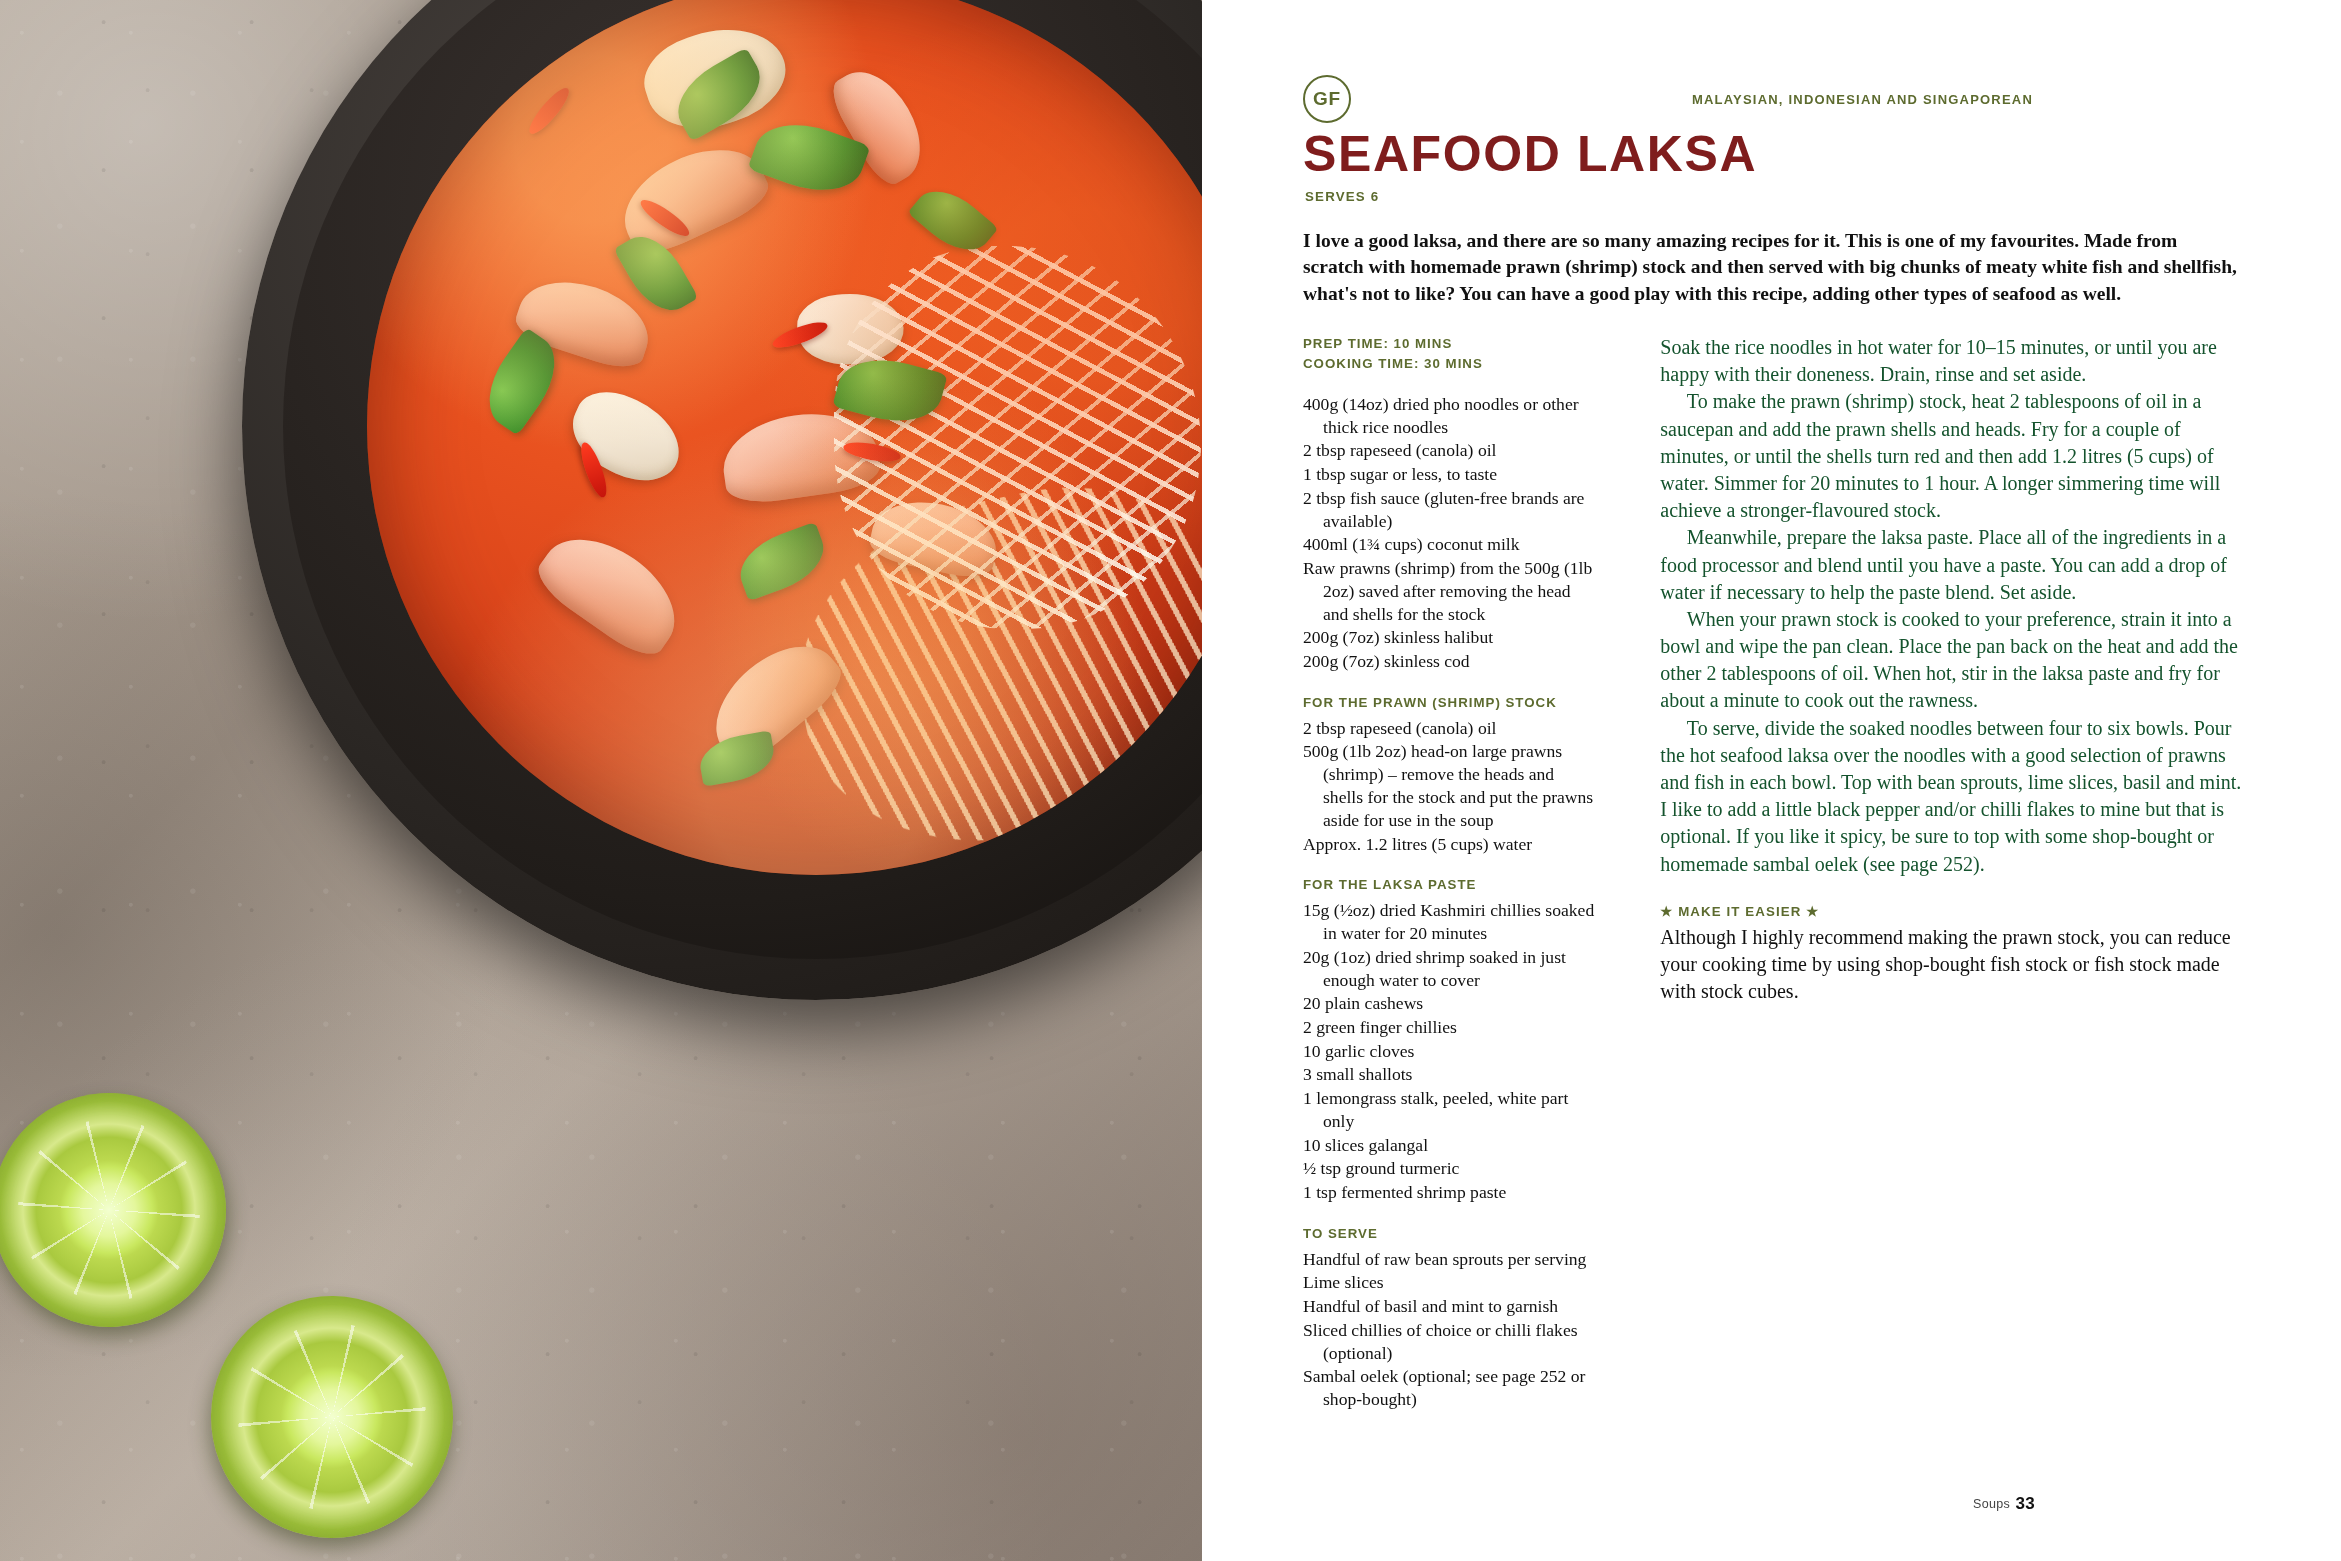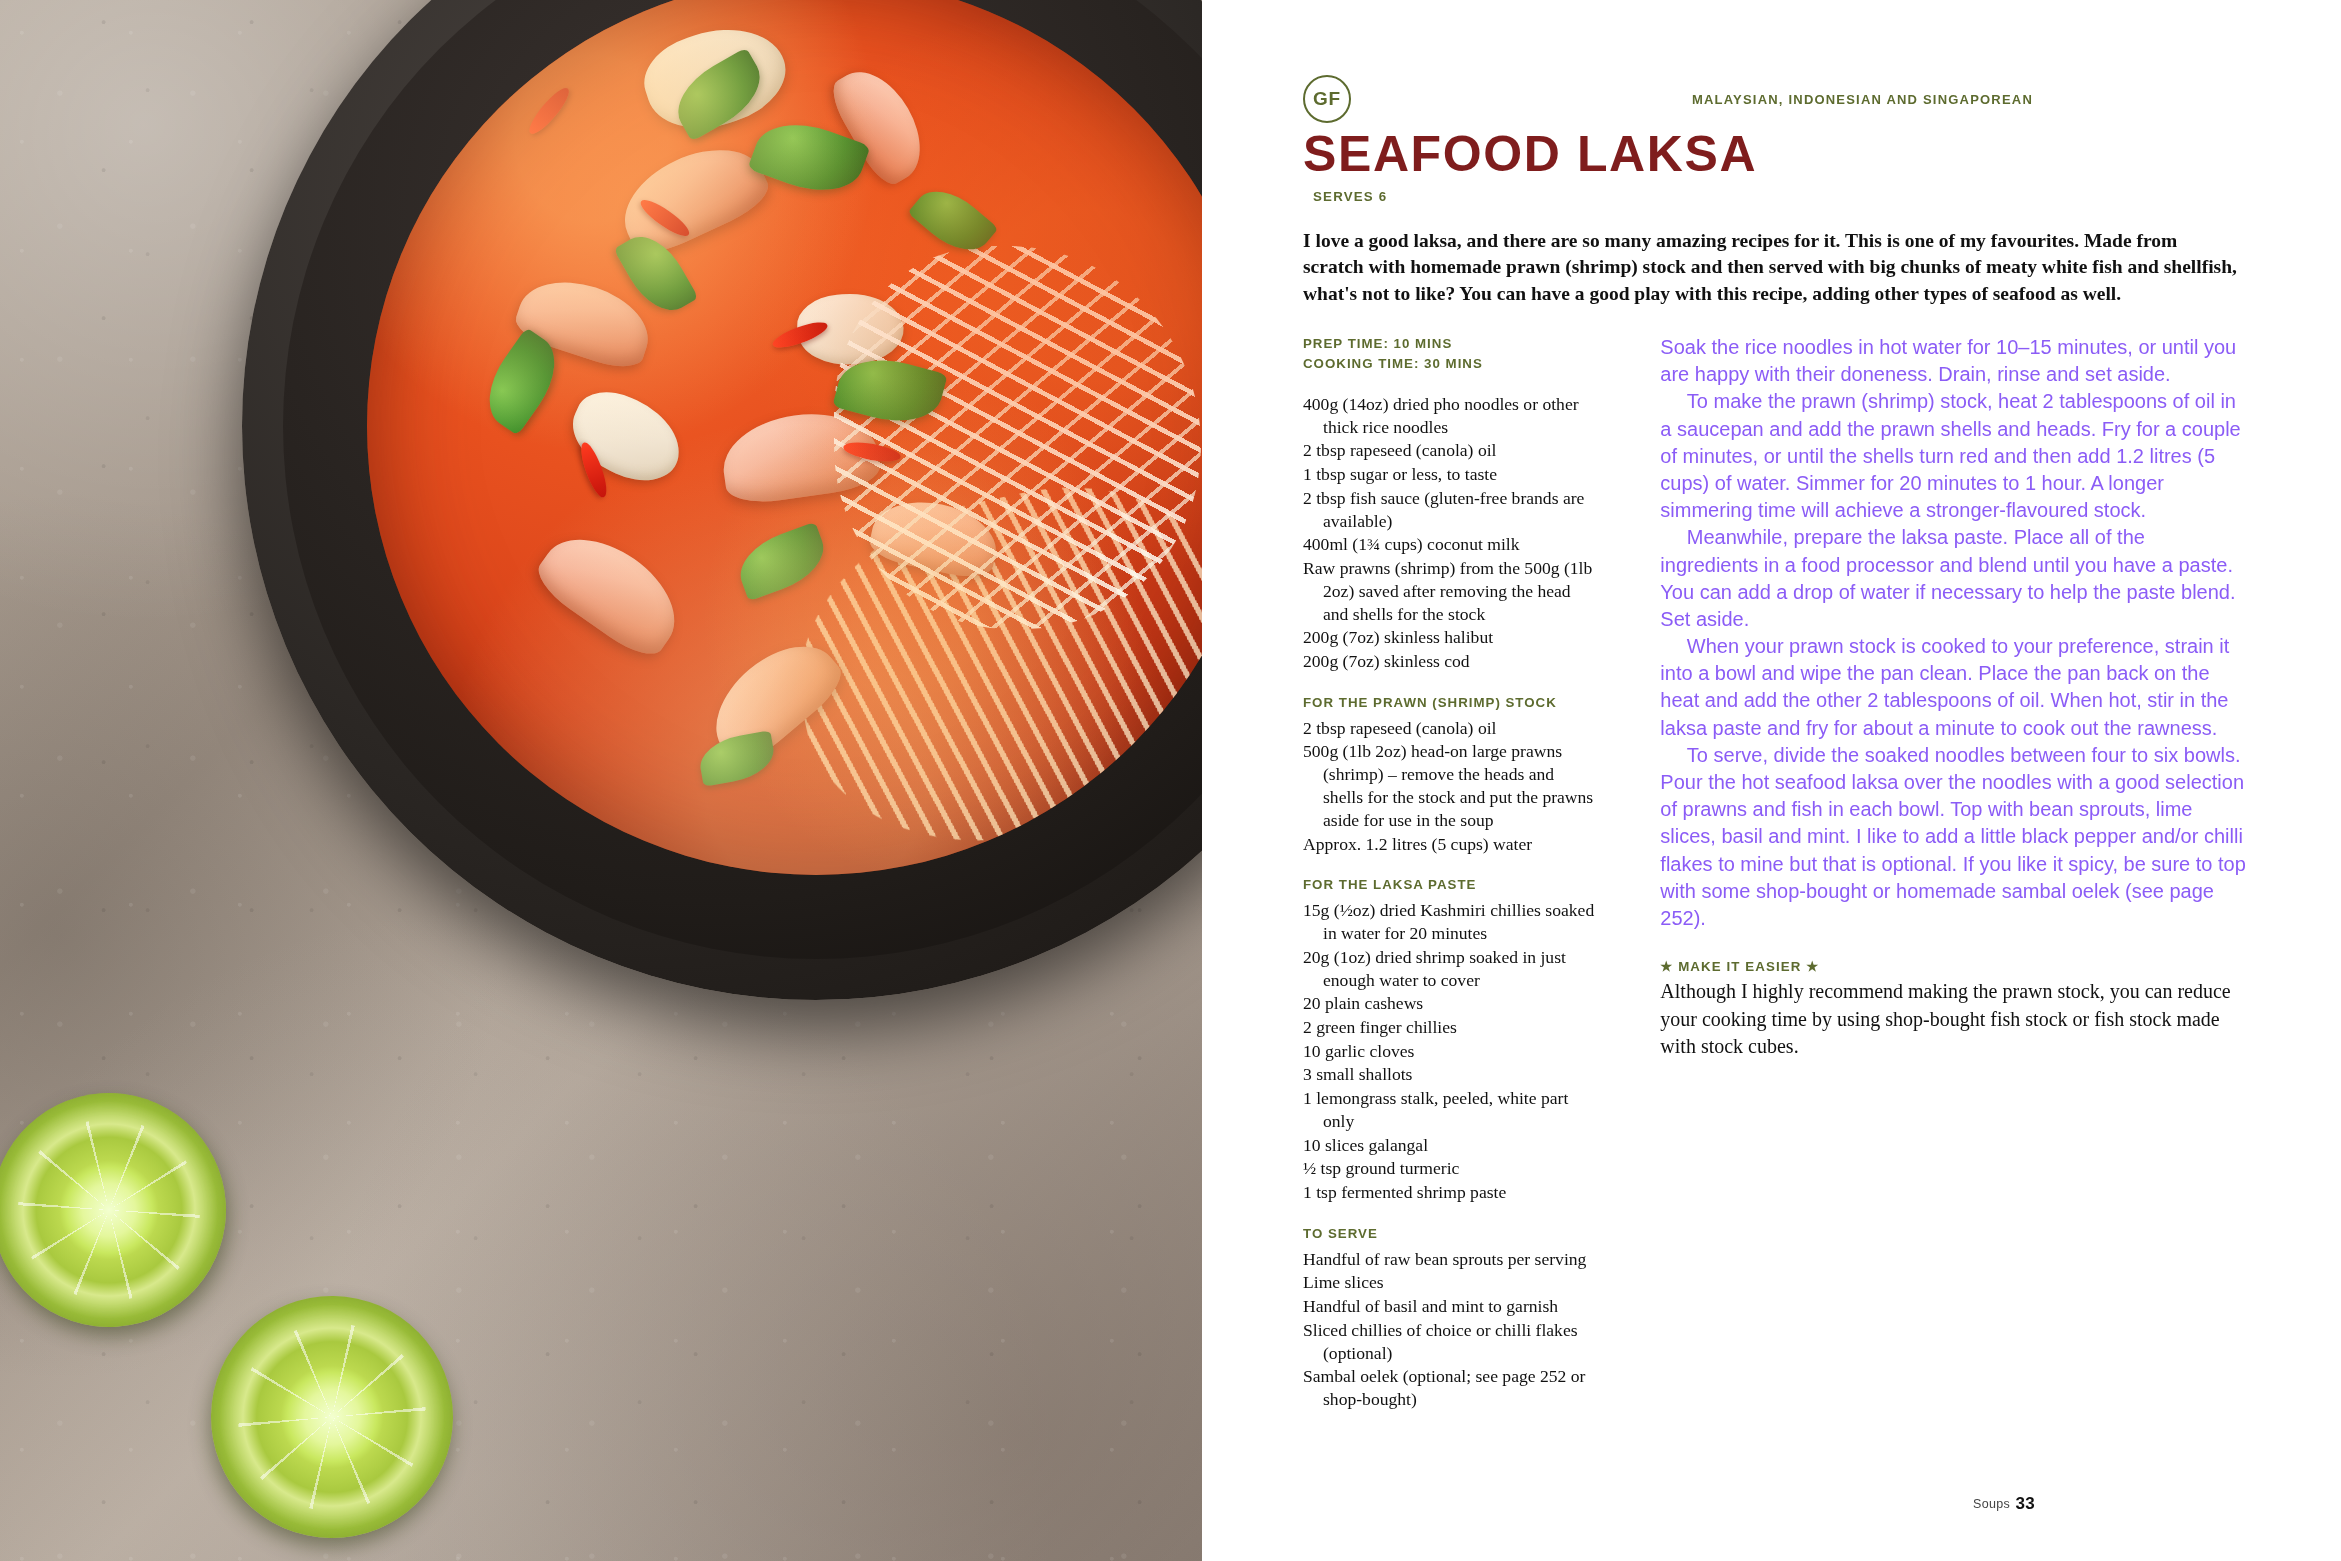--- a/index.html
+++ b/index.html
@@ -236,21 +236,21 @@
     top: 125px;
     font-family: "Liberation Sans", sans-serif;
     font-weight: bold;
     font-size: 50px;
     letter-spacing: 1.6px;
     color: #7f1d1d;
     margin: 0;
   }
   .serves {
     position: absolute;
-    left: 111px;
+    left: 103px;
     top: 189px;
     font-family: "Liberation Sans", sans-serif;
     font-weight: bold;
     font-size: 13.3px;
     letter-spacing: 1.2px;
     color: #5d6b2f;
   }
   .intro {
     position: absolute;
     left: 101px;
@@ -303,24 +303,24 @@
     line-height: 1.30;
     color: #111;
   }
   .ing-list li {
     padding-left: 20px;
     text-indent: -20px;
     margin-bottom: 0.8px;
   }
   .method p {
     margin: 0;
-    font-family: Liberation Sans, sans-serif;
+    font-family: Liberation Serif, serif;
     font-size: 20px;
     line-height: 1.36;
-    color: #8b5cf6;
+    color: #14532d;
     text-indent: 0;
   }
   .method p + p {
     text-indent: 26.5px;
   }
   .tip-head {
     margin-top: 26.5px;
     font-family: "Liberation Sans", sans-serif;
     font-weight: bold;
     font-size: 13.3px;

